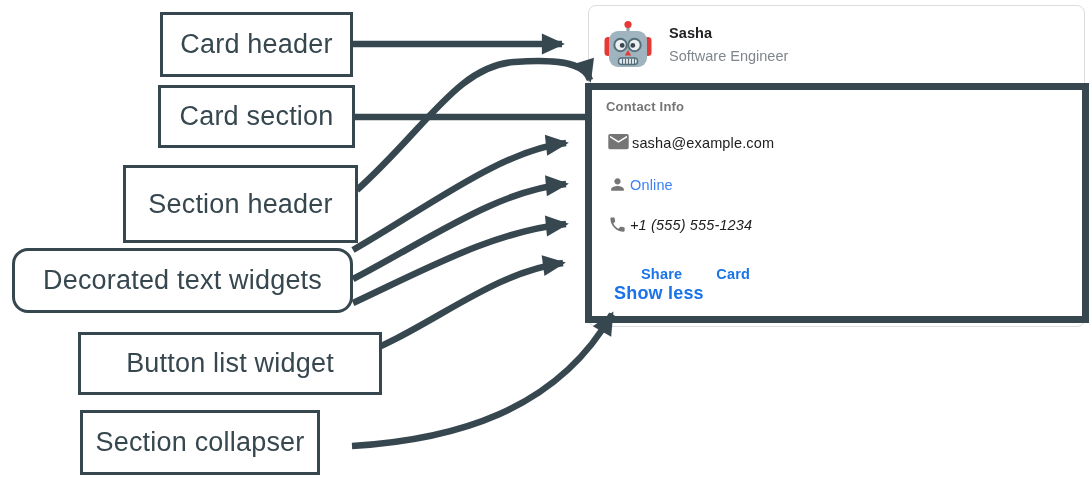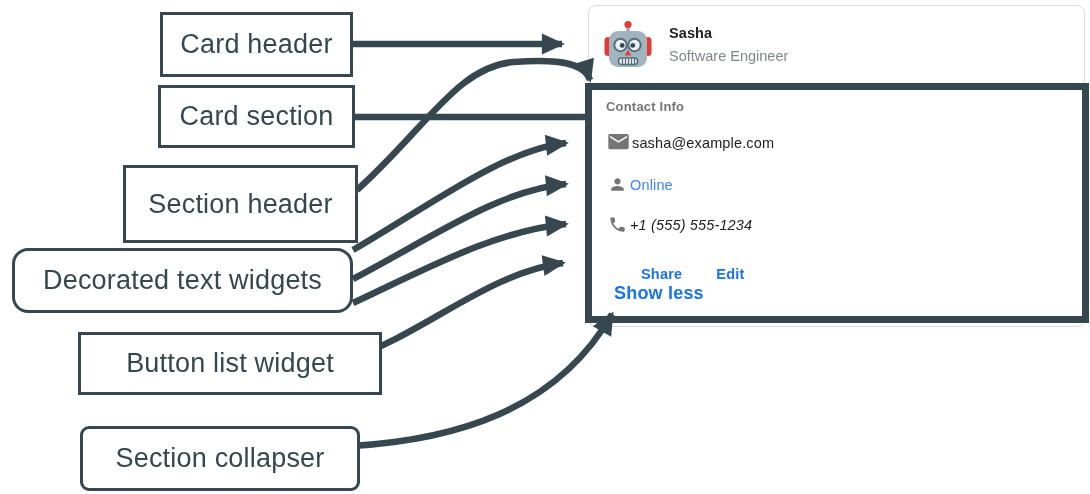--- a/index.html
+++ b/index.html
@@ -33,21 +33,21 @@
 
   
   .label-box{position:absolute; background:#fff; border:3.5px solid var(--slate); z-index:3;
              display:flex; align-items:center; justify-content:center;
              font-size:27px; color:var(--slate); letter-spacing:.2px;}
   .lb1{left:160px; top:12px;  width:193px; height:65px;}
   .lb2{left:158px; top:85px;  width:197px; height:63px;}
   .lb3{left:123px; top:165px; width:235px; height:78px;align-items:center;}
   .lb4{left:12px;  top:248px; width:341px; height:65px;border-radius:16px;}
   .lb5{left:78px;  top:332px; width:304px; height:63px;}
-  .lb6{left:80px;  top:426px; width:280px; height:65px;border-radius:9px;}
+  .lb6{left:80px;  top:410px; width:240px; height:65px;}
 
   
   .arrows{position:absolute; left:0; top:0; z-index:2; pointer-events:none;}
   .arrows path.shaft{fill:none; stroke:var(--slate); stroke-width:6.5;}
   .arrows .head{fill:var(--slate);}
 </style>
 </head>
 <body>
 
 <div class="canvas">
@@ -91,21 +91,21 @@
 
     <div class="row" style="top:209px;font-style:italic;">
       <svg width="19" height="19" viewBox="0 0 24 24">
         <path fill="#757575" d="M6.62 10.79c1.44 2.83 3.76 5.14 6.59 6.59l2.2-2.2c.27-.27.67-.36 1.02-.24 1.12.37 2.33.57 3.57.57.55 0 1 .45 1 1V20c0 .55-.45 1-1 1-9.39 0-17-7.61-17-17 0-.55.45-1 1-1h3.5c.55 0 1 .45 1 1 0 1.25.2 2.45.57 3.57.11.35.03.74-.25 1.02l-2.2 2.2z"></path>
       </svg>
       <span class="txt" style="color: rgb(33, 33, 33);">+1 (555) 555-1234</span>
     </div>
 
     <div class="btnrow">
       <button class="tbtn">Share</button>
-      <button class="tbtn">Edit</button>
+      <button class="tbtn">Card</button>
     </div>
 
     <button class="collapser">Show less</button>
   </div>
 
   <div class="section-rect"></div>
 
   <svg class="arrows" width="1090" height="494" viewBox="0 0 1090 494">
     <defs>
       <marker id="ah" viewBox="0 0 12 12" refX="10.5" refY="6" markerWidth="25" markerHeight="23" orient="auto" markerUnits="userSpaceOnUse">

